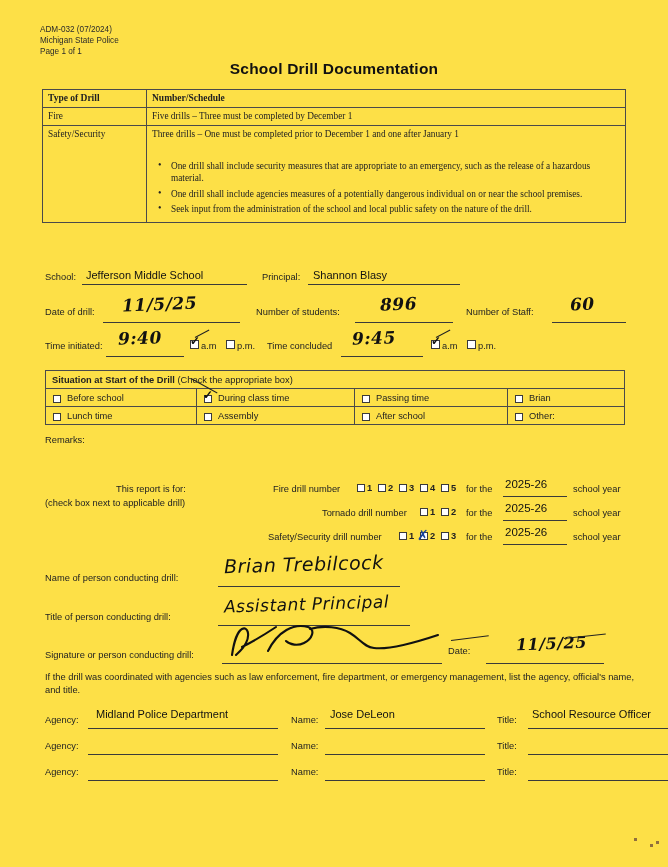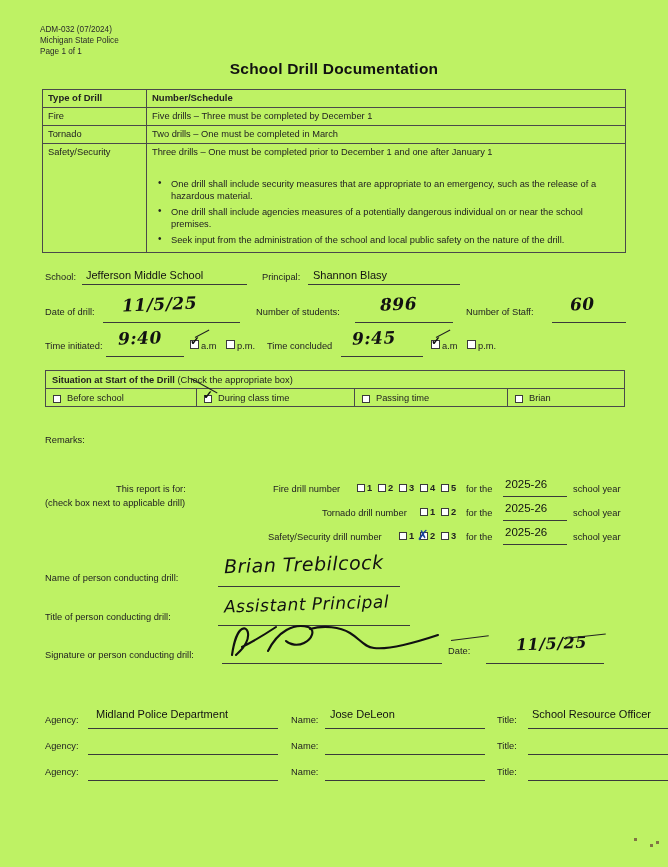--- a/index.html
+++ b/index.html
@@ -4,21 +4,21 @@
 <style>
   html, body {
     margin: 0;
     padding: 0;
     background: #ffffff;
   }
   .page {
     position: relative;
     width: 668px;
     height: 867px;
-    background: #bef264;
+    background: #fde047;
     font-family: "Liberation Sans", sans-serif;
     color: #1a1a1a;
     overflow: hidden;
   }
 
   
   .doc-header {
     position: absolute;
     left: 40px;
     top: 24px;
@@ -47,20 +47,21 @@
     border-collapse: collapse;
     font-size: 9.3px;
     color: #222;
   }
   .sched td, .sched th {
     border: 1px solid #4a4a4a;
     padding: 2px 5px 3px 5px;
     vertical-align: top;
     text-align: left;
     line-height: 12px;
+    font-family: Liberation Serif, serif;
   }
   .sched th { font-weight: bold; font-size: 9.5px; }
   .sched .c1 { width: 93px; }
   .sched ul {
     margin: 20px 0 2px 0;
     padding-left: 17px;
     list-style: none;
   }
   .sched li {
     position: relative;
@@ -262,24 +263,20 @@
     <tbody>
         <tr>
       <th class="c1">Type of Drill</th>
       <th>Number/Schedule</th>
     </tr>
     <tr>
       <td class="c1">Fire</td>
       <td>Five drills – Three must be completed by December 1</td>
     </tr>
     <tr>
-      <td class="c1">Tornado</td>
-      <td>Two drills – One must be completed in March</td>
-    </tr>
-    <tr>
       <td class="c1">Safety/Security</td>
       <td>
         <span>Three drills – One must be completed prior to December 1 and one after January 1</span>
         <ul>
           <li>One drill shall include security measures that are appropriate to an emergency, such as the release of a hazardous material.</li>
           <li>One drill shall include agencies measures of a potentially dangerous individual on or near the school premises.</li>
           <li>Seek input from the administration of the school and local public safety on the nature of the drill.</li>
         </ul>
       </td>
     </tr>
@@ -343,20 +340,34 @@
         <span class="cell"><span class="bx"></span><span>Before school</span></span>
       </td>
       <td style="width:150px;">
         <span class="cell"><span class="bx"></span><span class="tick" style="left:-1px; top:-4px;">✓</span><span>During class time</span></span>
       </td>
       <td style="width:145px;">
         <span class="cell"><span class="bx"></span><span>Passing time</span></span>
       </td>
       <td>
         <span class="cell"><span class="bx"></span><span>Brian</span></span>
+      </td>
+    </tr>
+    <tr>
+      <td>
+        <span class="cell"><span class="bx"></span><span>Lunch time</span></span>
+      </td>
+      <td>
+        <span class="cell"><span class="bx"></span><span>Assembly</span></span>
+      </td>
+      <td>
+        <span class="cell"><span class="bx"></span><span>After school</span></span>
+      </td>
+      <td>
+        <span class="cell"><span class="bx"></span><span>Other:</span></span>
       </td>
     </tr>
   </tbody>
     </table>
 
   <div class="pentail" style="left:191px; top:378px; width:30px; transform:rotate(29deg);"></div>
 
   <div class="lbl" style="left:45px; top:435px;">Remarks:</div>
   <div style="position:absolute; left:95px; top:433px; width:520px; height:34px;"></div>
 
@@ -414,20 +425,21 @@
   <div class="fieldline" style="left:222px; top:649px; width:220px;"></div>
   <svg class="sig-svg" style="left:224px; top:617px;" width="230" height="40" viewBox="0 0 230 40">
     <path d="M8,38 C10,24 14,14 18,12 C24,9 26,18 22,26 C19,32 14,36 12,38 M18,30 C30,24 40,18 52,10 M44,34 C54,14 70,6 84,10 C92,13 88,22 80,26 C74,29 66,28 62,24 M86,12 C100,8 116,10 126,16 C136,22 140,30 150,31 C166,33 190,26 214,18" fill="none" stroke="#111111" stroke-width="2.1" stroke-linecap="round"></path>
   </svg>
   <div class="lbl" style="left:448px; top:646px;">Date:</div>
   <div class="fieldline" style="left:486px; top:649px; width:118px;"></div>
   <div class="hand" style="left:516px; top:634px; font-size:16px;">11/5/25</div>
   <div class="pentail" style="left:451px; top:640px; width:38px; transform:rotate(-7deg);"></div>
   <div class="pentail" style="left:564px; top:638px; width:42px; transform:rotate(-6deg);"></div>
 
+  <div class="coord">If the drill was coordinated with agencies such as law enforcement, fire department, or emergency management, list the agency, official's name, and title.</div>
 
   <div class="lbl" style="left:45px; top:715px;">Agency:</div>
   <div class="fieldline" style="left:88px; top:714px; width:190px;"></div>
   <div class="typed" style="left:96px; top:708px;">Midland Police Department</div>
   <div class="lbl" style="left:291px; top:715px;">Name:</div>
   <div class="fieldline" style="left:325px; top:714px; width:160px;"></div>
   <div class="typed" style="left:330px; top:708px;">Jose DeLeon</div>
   <div class="lbl" style="left:497px; top:715px;">Title:</div>
   <div class="fieldline" style="left:528px; top:714px; width:140px;"></div>
   <div class="typed" style="left:532px; top:708px;">School Resource Officer</div>

